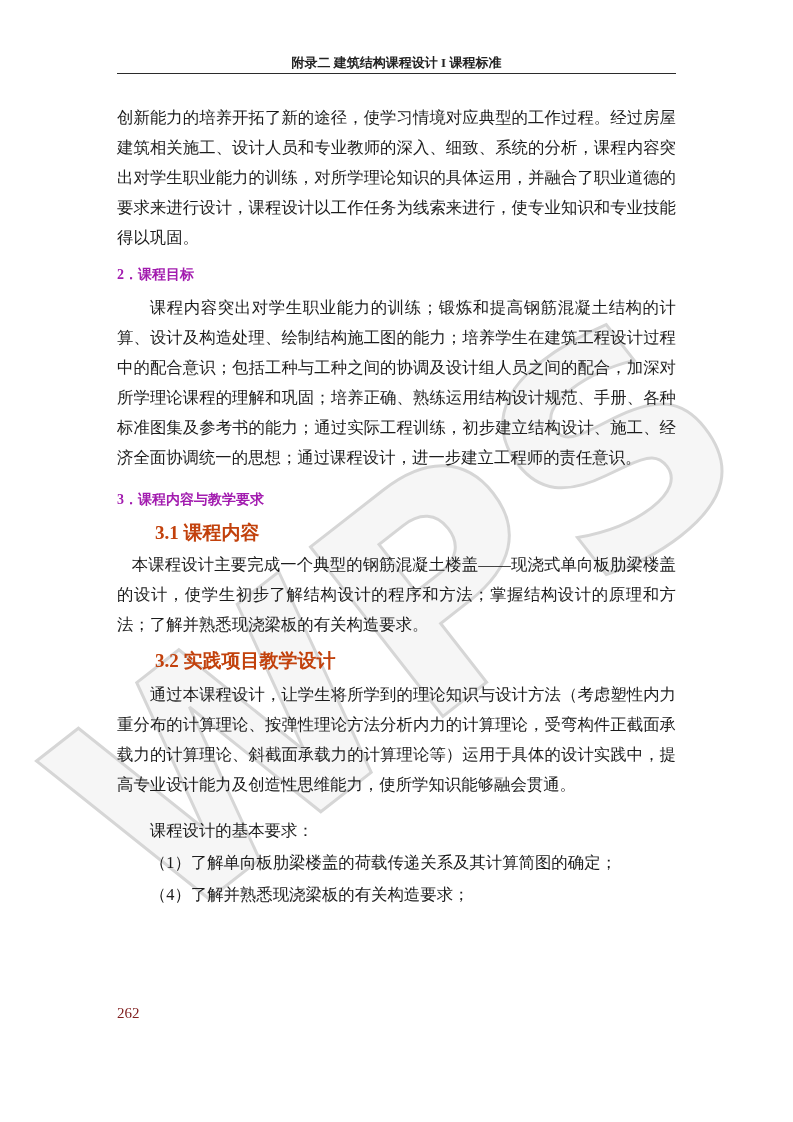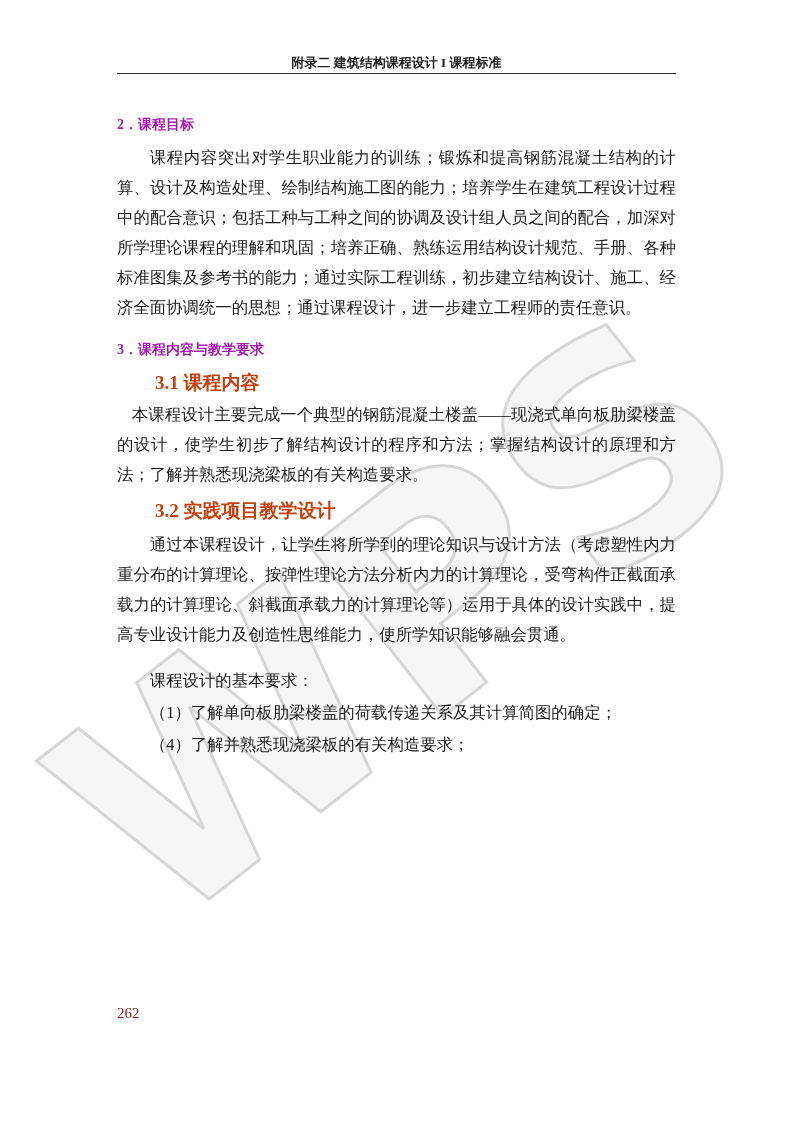--- a/index.html
+++ b/index.html
@@ -80,20 +80,21 @@
 <body>
 
 <div class="page">
 
   <div class="watermark">WPS</div>
 
   <div class="header">附录二  建筑结构课程设计 I 课程标准</div>
 
   <div class="body">
 
+    <p class="para no-indent">创新能力的培养开拓了新的途径，使学习情境对应典型的工作过程。经过房屋建筑相关施工、设计人员和专业教师的深入、细致、系统的分析，课程内容突出对学生职业能力的训练，对所学理论知识的具体运用，并融合了职业道德的要求来进行设计，课程设计以工作任务为线索来进行，使专业知识和专业技能得以巩固。</p>
 
     <h2 class="h-major">2．课程目标</h2>
 
     <p class="para">课程内容突出对学生职业能力的训练；锻炼和提高钢筋混凝土结构的计算、设计及构造处理、绘制结构施工图的能力；培养学生在建筑工程设计过程中的配合意识；包括工种与工种之间的协调及设计组人员之间的配合，加深对所学理论课程的理解和巩固；培养正确、熟练运用结构设计规范、手册、各种标准图集及参考书的能力；通过实际工程训练，初步建立结构设计、施工、经济全面协调统一的思想；通过课程设计，进一步建立工程师的责任意识。</p>
 
     <h2 class="h-major gap">3．课程内容与教学要求</h2>
 
     <h3 class="h-minor" style="margin-top:2px;">3.1 课程内容</h3>
 
     <p class="para small-indent" style="margin-top:2px;">本课程设计主要完成一个典型的钢筋混凝土楼盖——现浇式单向板肋梁楼盖的设计，使学生初步了解结构设计的程序和方法；掌握结构设计的原理和方法；了解并熟悉现浇梁板的有关构造要求。</p>

